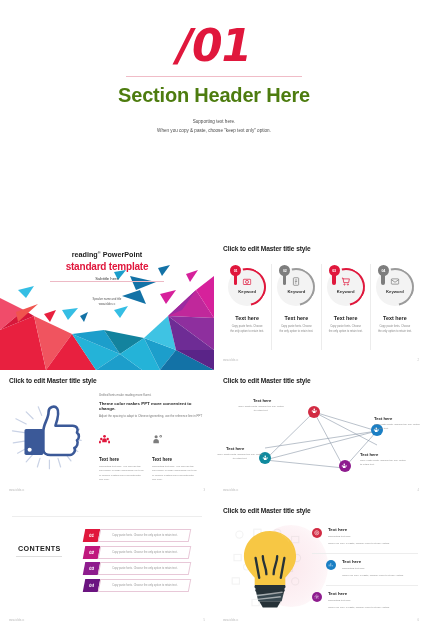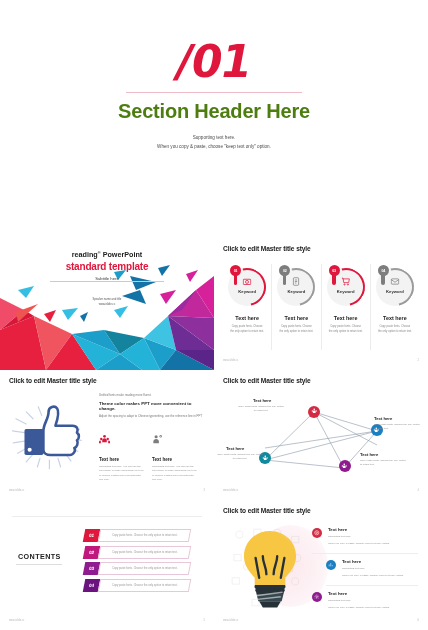--- a/index.html
+++ b/index.html
@@ -4,21 +4,21 @@
 <style>
   * { box-sizing: border-box; margin: 0; padding: 0; }
   html, body {
     width: 428px; height: 630px;
     background: #ffffff;
     font-family: "Liberation Sans", sans-serif;
     overflow: hidden;
   }
 
   
-  .hero { padding-top: 40px; text-align: center; }
+  .hero { padding-top: 24px; text-align: center; }
   .hero-number {
     font-size: 44px;
     font-weight: 700;
     color: #E0173C;
     letter-spacing: -1px;
     line-height: 1;
     font-style: italic;
     font-family: "DejaVu Sans", sans-serif;
   }
   .hero-rule {
@@ -151,21 +151,21 @@
     position: absolute; width: 12px; height: 12px; border-radius: 50%;
     display: flex; align-items: center; justify-content: center;
     transform: translate(-50%,-50%);
   }
   .node svg { width: 6.5px; height: 6.5px; }
   .nlabel { position: absolute; font-size: 4.2px; font-weight: 700; color: #1d1d1d; }
   .ndesc { position: absolute; font-size: 2.5px; color: #8c8c8c; line-height: 1.7; width: 46px; }
 
   
   .contents-head {
-    position: absolute; left: 18px; top: 52px;
+    position: absolute; left: 18px; top: 44px;
     font-size: 7.2px; font-weight: 700; color: #222; letter-spacing: 0.4px;
   }
   .contents-head::after {
     content: ""; position: absolute; left: -2px; top: 12px;
     width: 46px; height: 1px; background: #ddd;
   }
   .ctop-rule {
     position: absolute; left: 12px; right: 12px; top: 16px;
     height: 1px; background: #ededed;
   }

